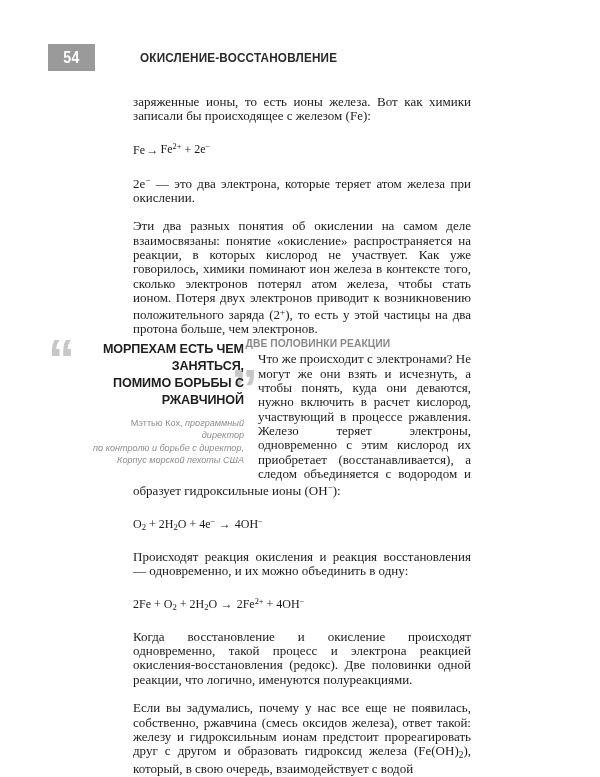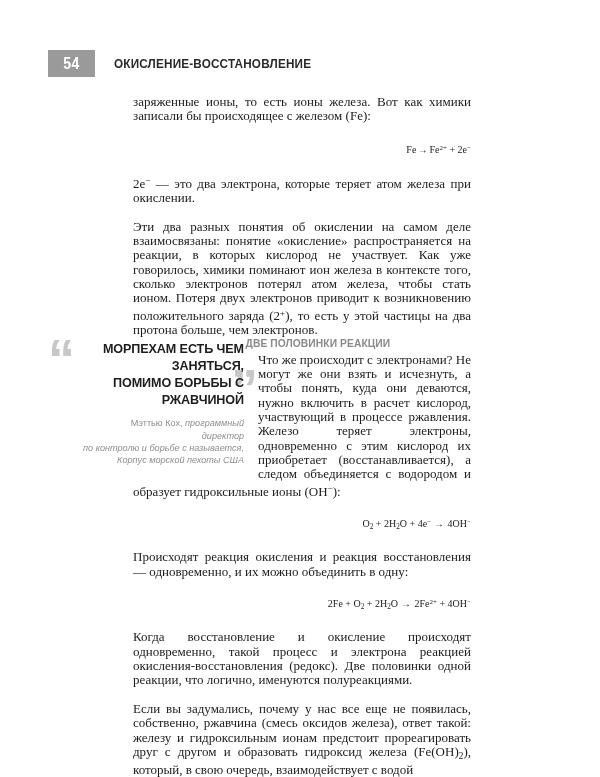--- a/index.html
+++ b/index.html
@@ -14,23 +14,24 @@
     background: #ffffff;
     overflow: hidden;
     font-family: "Liberation Serif", "DejaVu Serif", serif;
     color: #1b1b1b;
   }
 
   
   .running-head {
     position: absolute;
     left: 48px;
-    top: 50px;
+    top: 44px;
     display: flex;
     align-items: center;
+    gap: 26px;
   }
   .folio-box {
     width: 47px;
     height: 27px;
     background: #9a9a9a;
     display: flex;
     align-items: center;
     justify-content: center;
   }
   .folio-num {
@@ -65,22 +66,22 @@
     font-size: 13px;
     line-height: 14.35px;
     text-align: justify;
     text-justify: inter-word;
     hyphens: manual;
   }
   p.gap { margin-top: 14.2px; }
 
   .eq {
     margin: 0;
-    text-align: right;
-    font-size: 10px;
+    text-align: left;
+    font-size: 12px;
     line-height: 14.35px;
   }
   .eq-wrap { margin-top: 17px; margin-bottom: 17px; }
   .eq-wrap2 { margin-top: 16px; margin-bottom: 16px; }
   sub { font-size: 0.72em; vertical-align: -0.28em; }
   sup { font-size: 0.7em; vertical-align: 0.42em; }
   .arr { letter-spacing: 0.5px; }
 
   
   .pullquote {
@@ -183,21 +184,21 @@
 
     <div class="pullquote">
       <span class="qmark qmark-open">“</span>
       <span class="qmark qmark-close">”</span>
       <div class="pq-text">
         <span>МОРПЕХАМ ЕСТЬ ЧЕМ ЗАНЯТЬСЯ,</span><br>
         <span>ПОМИМО БОРЬБЫ С РЖАВЧИНОЙ</span>
       </div>
       <div class="pq-attr">
         <span class="nm">Мэттью Кох, </span><span class="ital">программный директор</span><br>
-        <span class="ital">по контролю и борьбе с называется,</span><br>
+        <span class="ital">по контролю и борьбе с директор,</span><br>
         <span class="ital">Корпус морской пехоты США</span>
       </div>
     </div>
 
     <h2 class="side-heading">ДВЕ ПОЛОВИНКИ РЕАКЦИИ</h2>
 
     <p class="body">Что же происходит с электронами? Не могут же они взять и исчезнуть, а чтобы понять, куда они деваются, нужно включить в расчет кислород, участвующий в процессе ржавления. Железо теряет электроны, одновременно с этим кислород их приобретает (восстанавливается), а следом объединяется с водородом и образует гидроксильные ионы (OH<sup>−</sup>):</p>
 
     <div class="clearer"></div>
 

